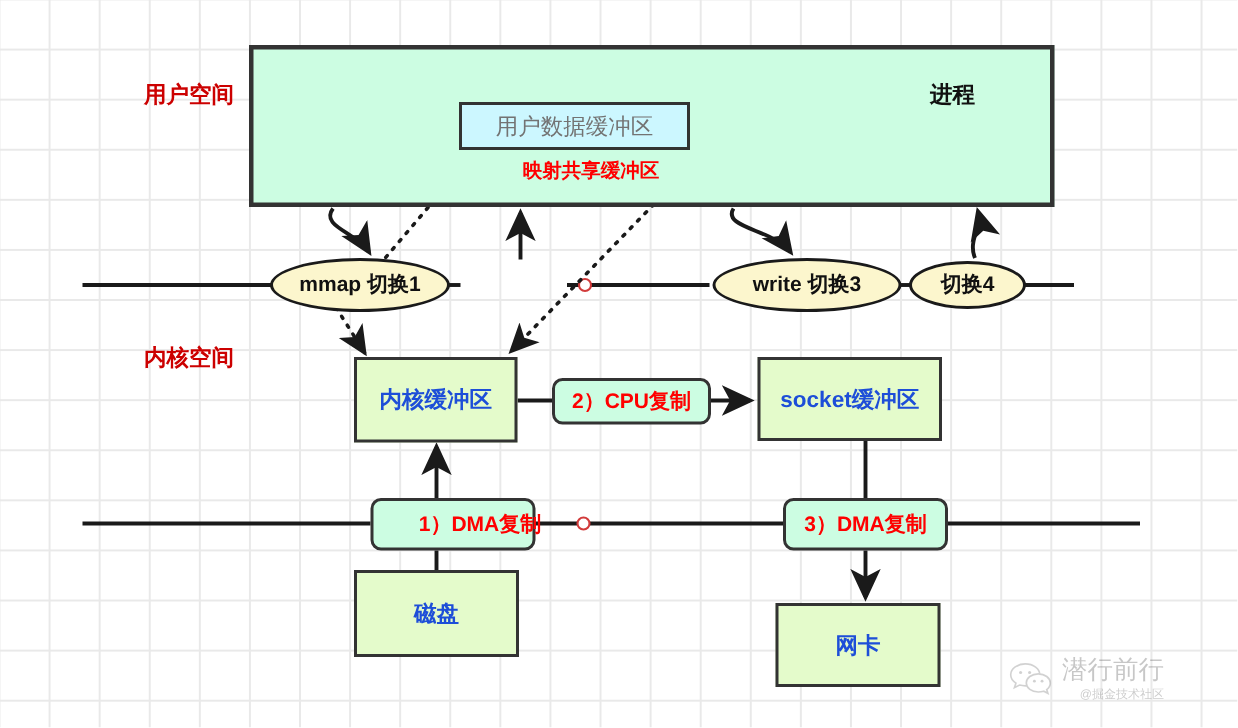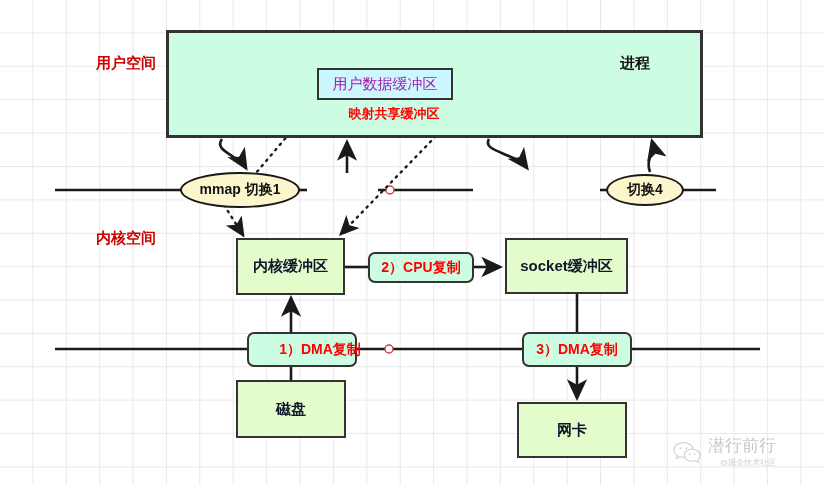--- a/index.html
+++ b/index.html
@@ -36,24 +36,24 @@
     background:#ccfde2;
     border:3px solid #333333;
   }
   #process-label{
     left:600px;top:52px;width:70px;height:22px;
     font-size:15px;color:#111;
   }
 
   
   #user-data-buffer{
-    left:317px;top:68px;width:136px;height:32px;
+    left:306px;top:68px;width:154px;height:32px;
     background:#ccf7ff;
     border:2.5px solid #333333;
-    font-size:15px;font-weight:normal;color:#a21caf;
+    font-size:15px;font-weight:normal;color:#737373;
   }
   #mapped-shared-label{
     left:322px;top:104px;width:144px;height:20px;
     font-size:13px;color:#ff0000;font-weight:bold;text-align:right;
   }
 
   
   #user-space-label{
     left:76px;top:52px;width:100px;height:22px;
     font-size:15px;color:#cc0000;font-weight:bold;
@@ -72,21 +72,21 @@
   }
   #sw-mmap{left:180px;top:172px;width:120px;height:36px;}
   #sw-2{left:305px;top:174px;width:72px;height:32px;}
   #sw-write{left:475px;top:172px;width:126px;height:36px;}
   #sw-4{left:606px;top:174px;width:78px;height:32px;}
 
   
   .kbox{
     background:#e4fbcb;
     border:2.5px solid #333333;
-    font-size:15px;color:#0f172a;font-weight:bold;
+    font-size:15px;color:#1d4ed8;font-weight:bold;
   }
   #kernel-buffer{left:236px;top:238px;width:109px;height:57px;}
   #socket-buffer{left:505px;top:238px;width:123px;height:56px;}
   #disk-box{left:236px;top:380px;width:110px;height:58px;}
   #nic-box{left:517px;top:402px;width:110px;height:56px;}
 
   
   .copybox{
     background:#ccfde2;
     border:2.5px solid #333333;
@@ -98,21 +98,21 @@
   #dma-copy-3{left:522px;top:332px;width:110px;height:35px;}
 
   
   #watermark{
     position:absolute;left:672px;top:428px;width:148px;height:50px;
     display:flex;align-items:center;
     opacity:.30;
   }
   #wm-icon{width:30px;height:26px;position:relative;flex:none;margin-right:6px;}
   #wm-texts{display:flex;flex-direction:column;line-height:1.05;}
-  #wm-title{font-size:17px;color:#4a4a4a;font-family:Liberation Mono, monospace;}
+  #wm-title{font-size:17px;color:#4a4a4a;font-family:Liberation Sans, sans-serif;}
   #wm-sub{font-size:8px;color:#5a5a5a;margin-top:3px;text-align:right;}
 </style>
 </head>
 <body>
 
 <div id="stage">
 
   <svg class="svg-layer" viewBox="0 0 825 485" xmlns="http://www.w3.org/2000/svg">
     <defs>
       <marker id="ah" markerWidth="9" markerHeight="9" refX="7.2" refY="4.5" orient="auto">
@@ -172,20 +172,21 @@
 
   <div class="node" id="user-data-buffer">用户数据缓冲区</div>
 
   <div class="node" id="mapped-shared-label">映射共享缓冲区</div>
 
   <div class="node" id="user-space-label">用户空间</div>
 
   <div class="node" id="kernel-space-label">内核空间</div>
 
   <div class="node ellipse" id="sw-mmap">mmap 切换1</div>
+  <div class="node ellipse" id="sw-write">write 切换3</div>
   <div class="node ellipse" id="sw-4">切换4</div>
 
   <div class="node kbox" id="kernel-buffer">内核缓冲区</div>
   <div class="node kbox" id="socket-buffer">socket缓冲区</div>
 
   <div class="node copybox" id="cpu-copy">2）CPU复制</div>
 
   <div class="node copybox" id="dma-copy-1">1）DMA复制</div>
   <div class="node copybox" id="dma-copy-3">3）DMA复制</div>
 

